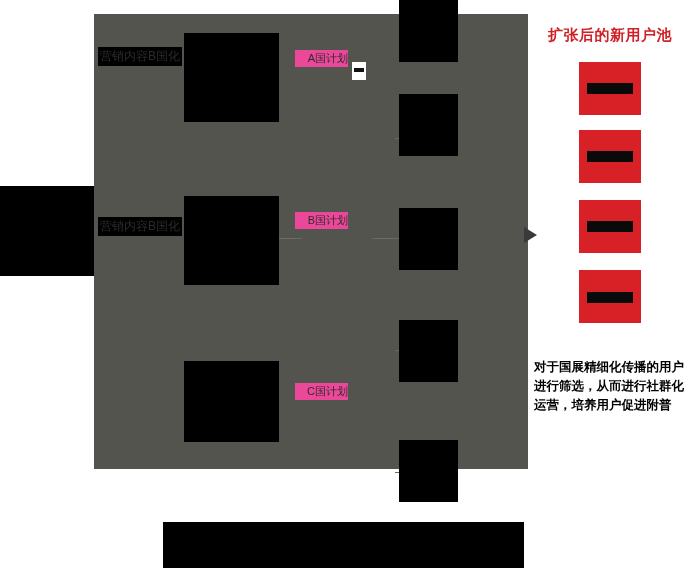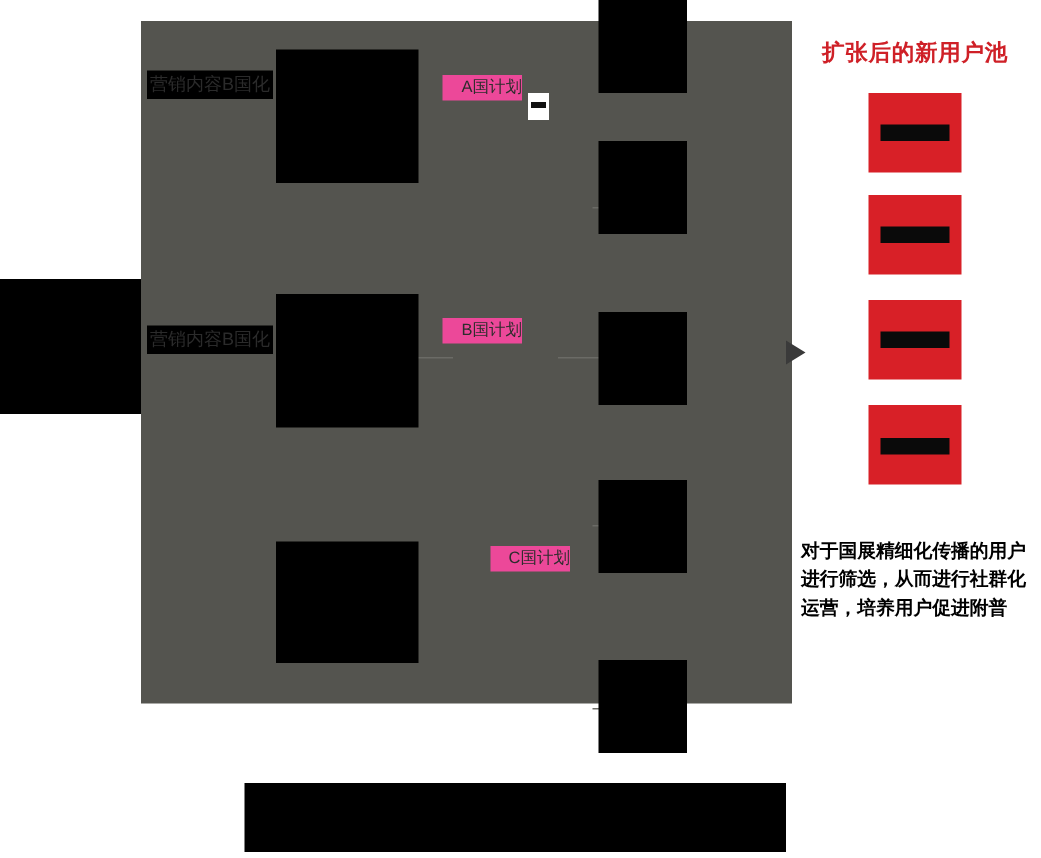--- a/index.html
+++ b/index.html
@@ -64,21 +64,21 @@
     background: #ec4899;
     color: #2d2d2d;
     font-size: 11px;
     line-height: 17px;
     text-align: right;
     white-space: nowrap;
     overflow: hidden;
   }
   .plan-a { left: 295px; top: 50px; }
   .plan-b { left: 295px; top: 212px; }
-  .plan-c { left: 295px; top: 364px; margin-left: 32px; }
+  .plan-c { left: 295px; top: 383px; }
 
   
   .chip {
     left: 352px; top: 62px; width: 14px; height: 18px;
     background: #ffffff;
   }
   .chip-inner {
     position: absolute;
     left: 2px; top: 6px; width: 10px; height: 4px;
     background: #111111;

